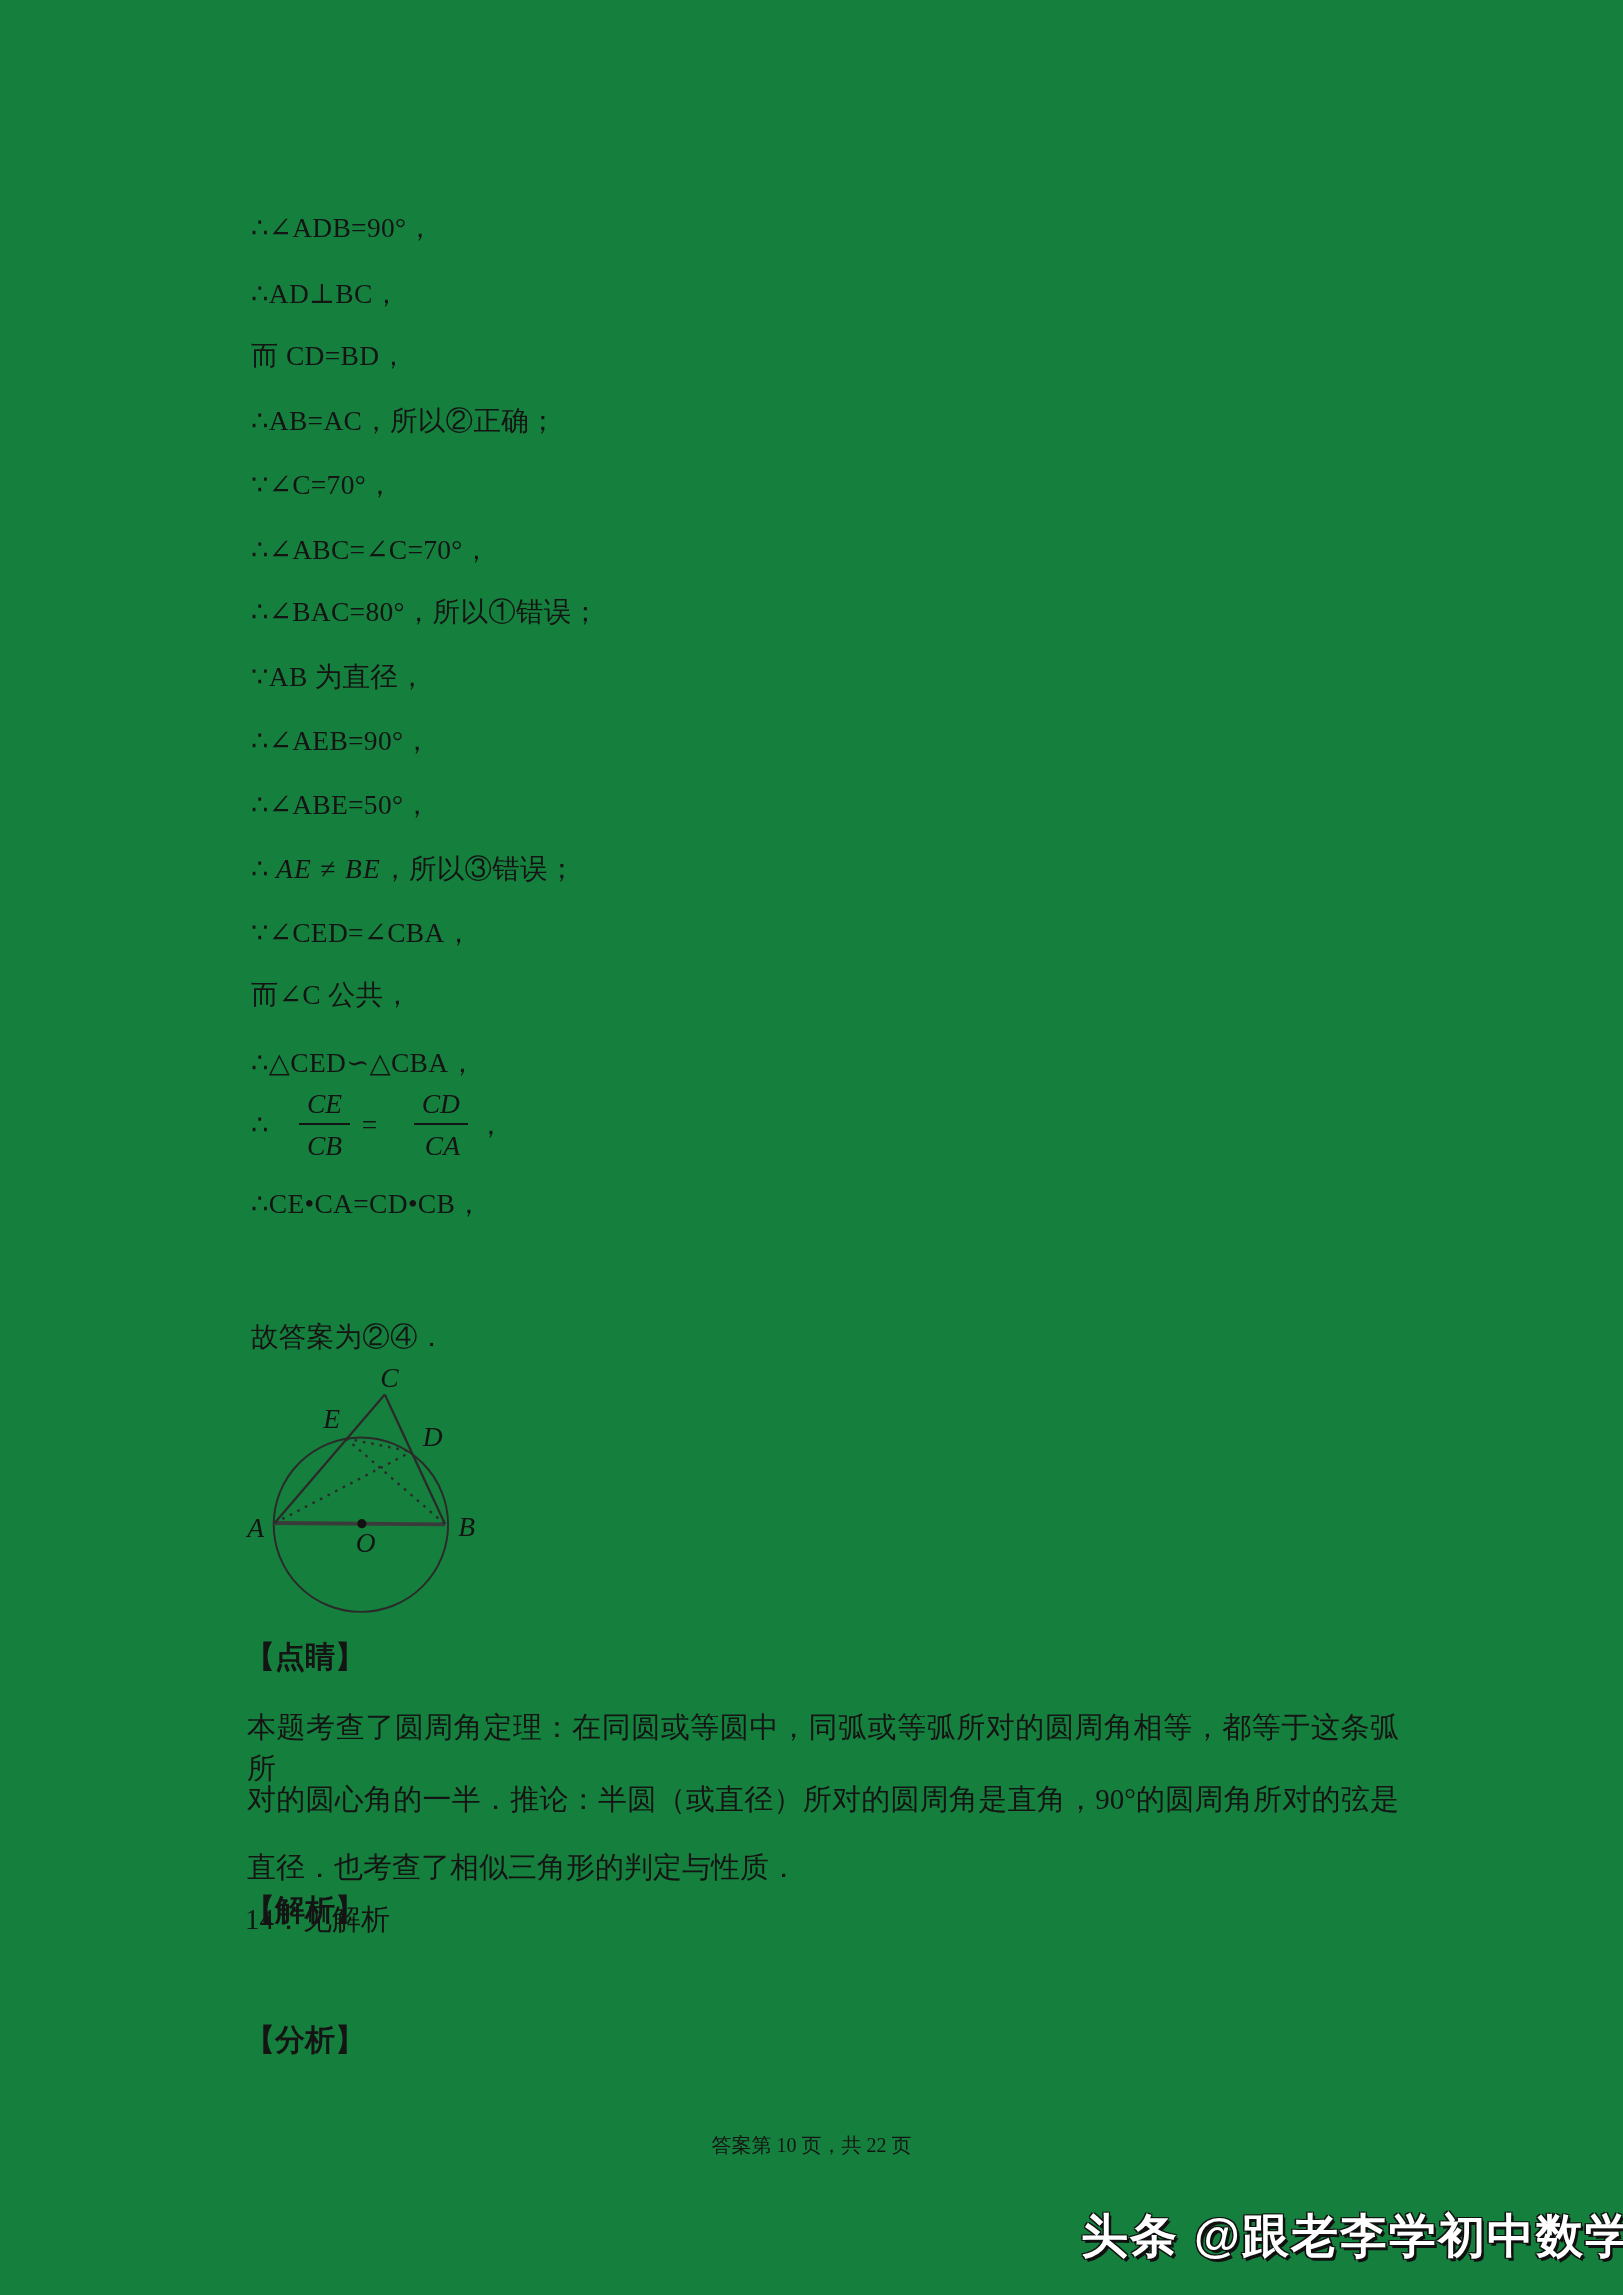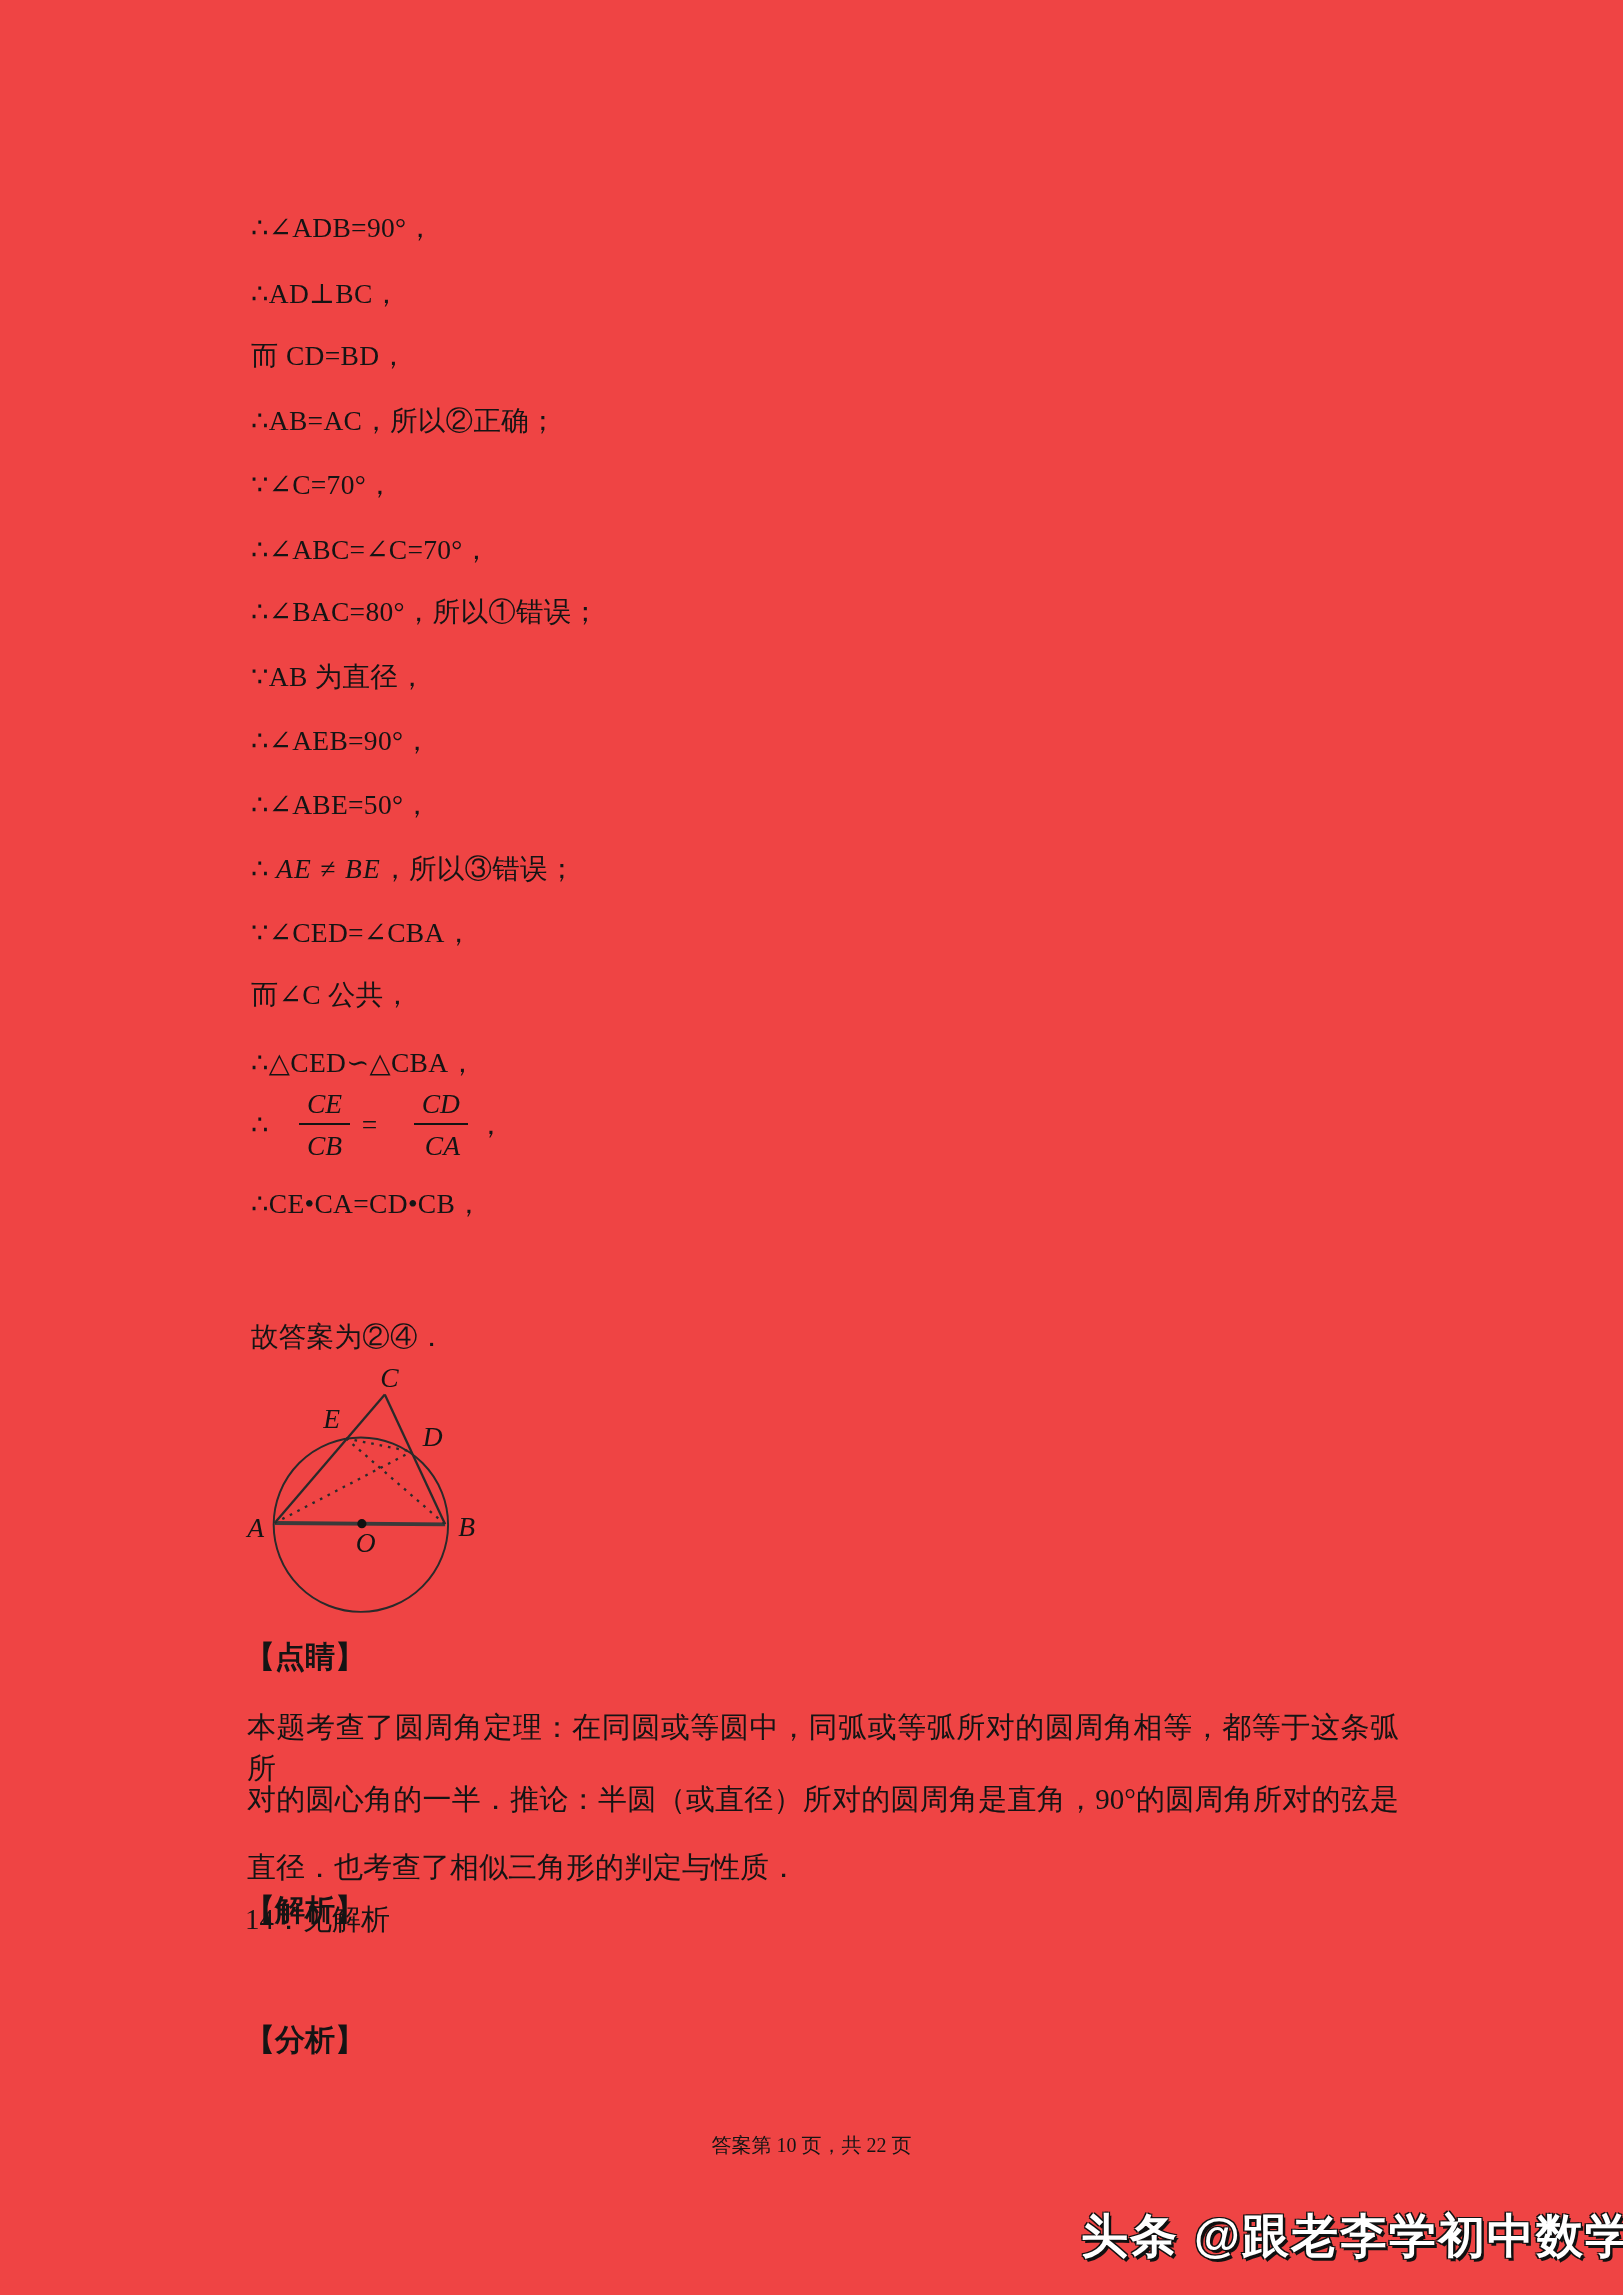--- a/index.html
+++ b/index.html
@@ -1,20 +1,20 @@
 <!DOCTYPE html>
 <html style="font-size:10.5px"><head>
 <meta charset="utf-8">
 <style>
   html,body { margin:0; padding:0; background:#888; }
   .page {
     position:relative;
     width:1623px; height:2295px;
     margin:0 auto;
-    background:#ef4444;
+    background:#15803d;
     color:#141414;
     font-family:"Liberation Serif","DejaVu Serif",serif;
     overflow:hidden;
   }
   .pline {
     position:absolute;
     left:251px;
     font-size:27.5px;
     line-height:39px;
     white-space:pre;

